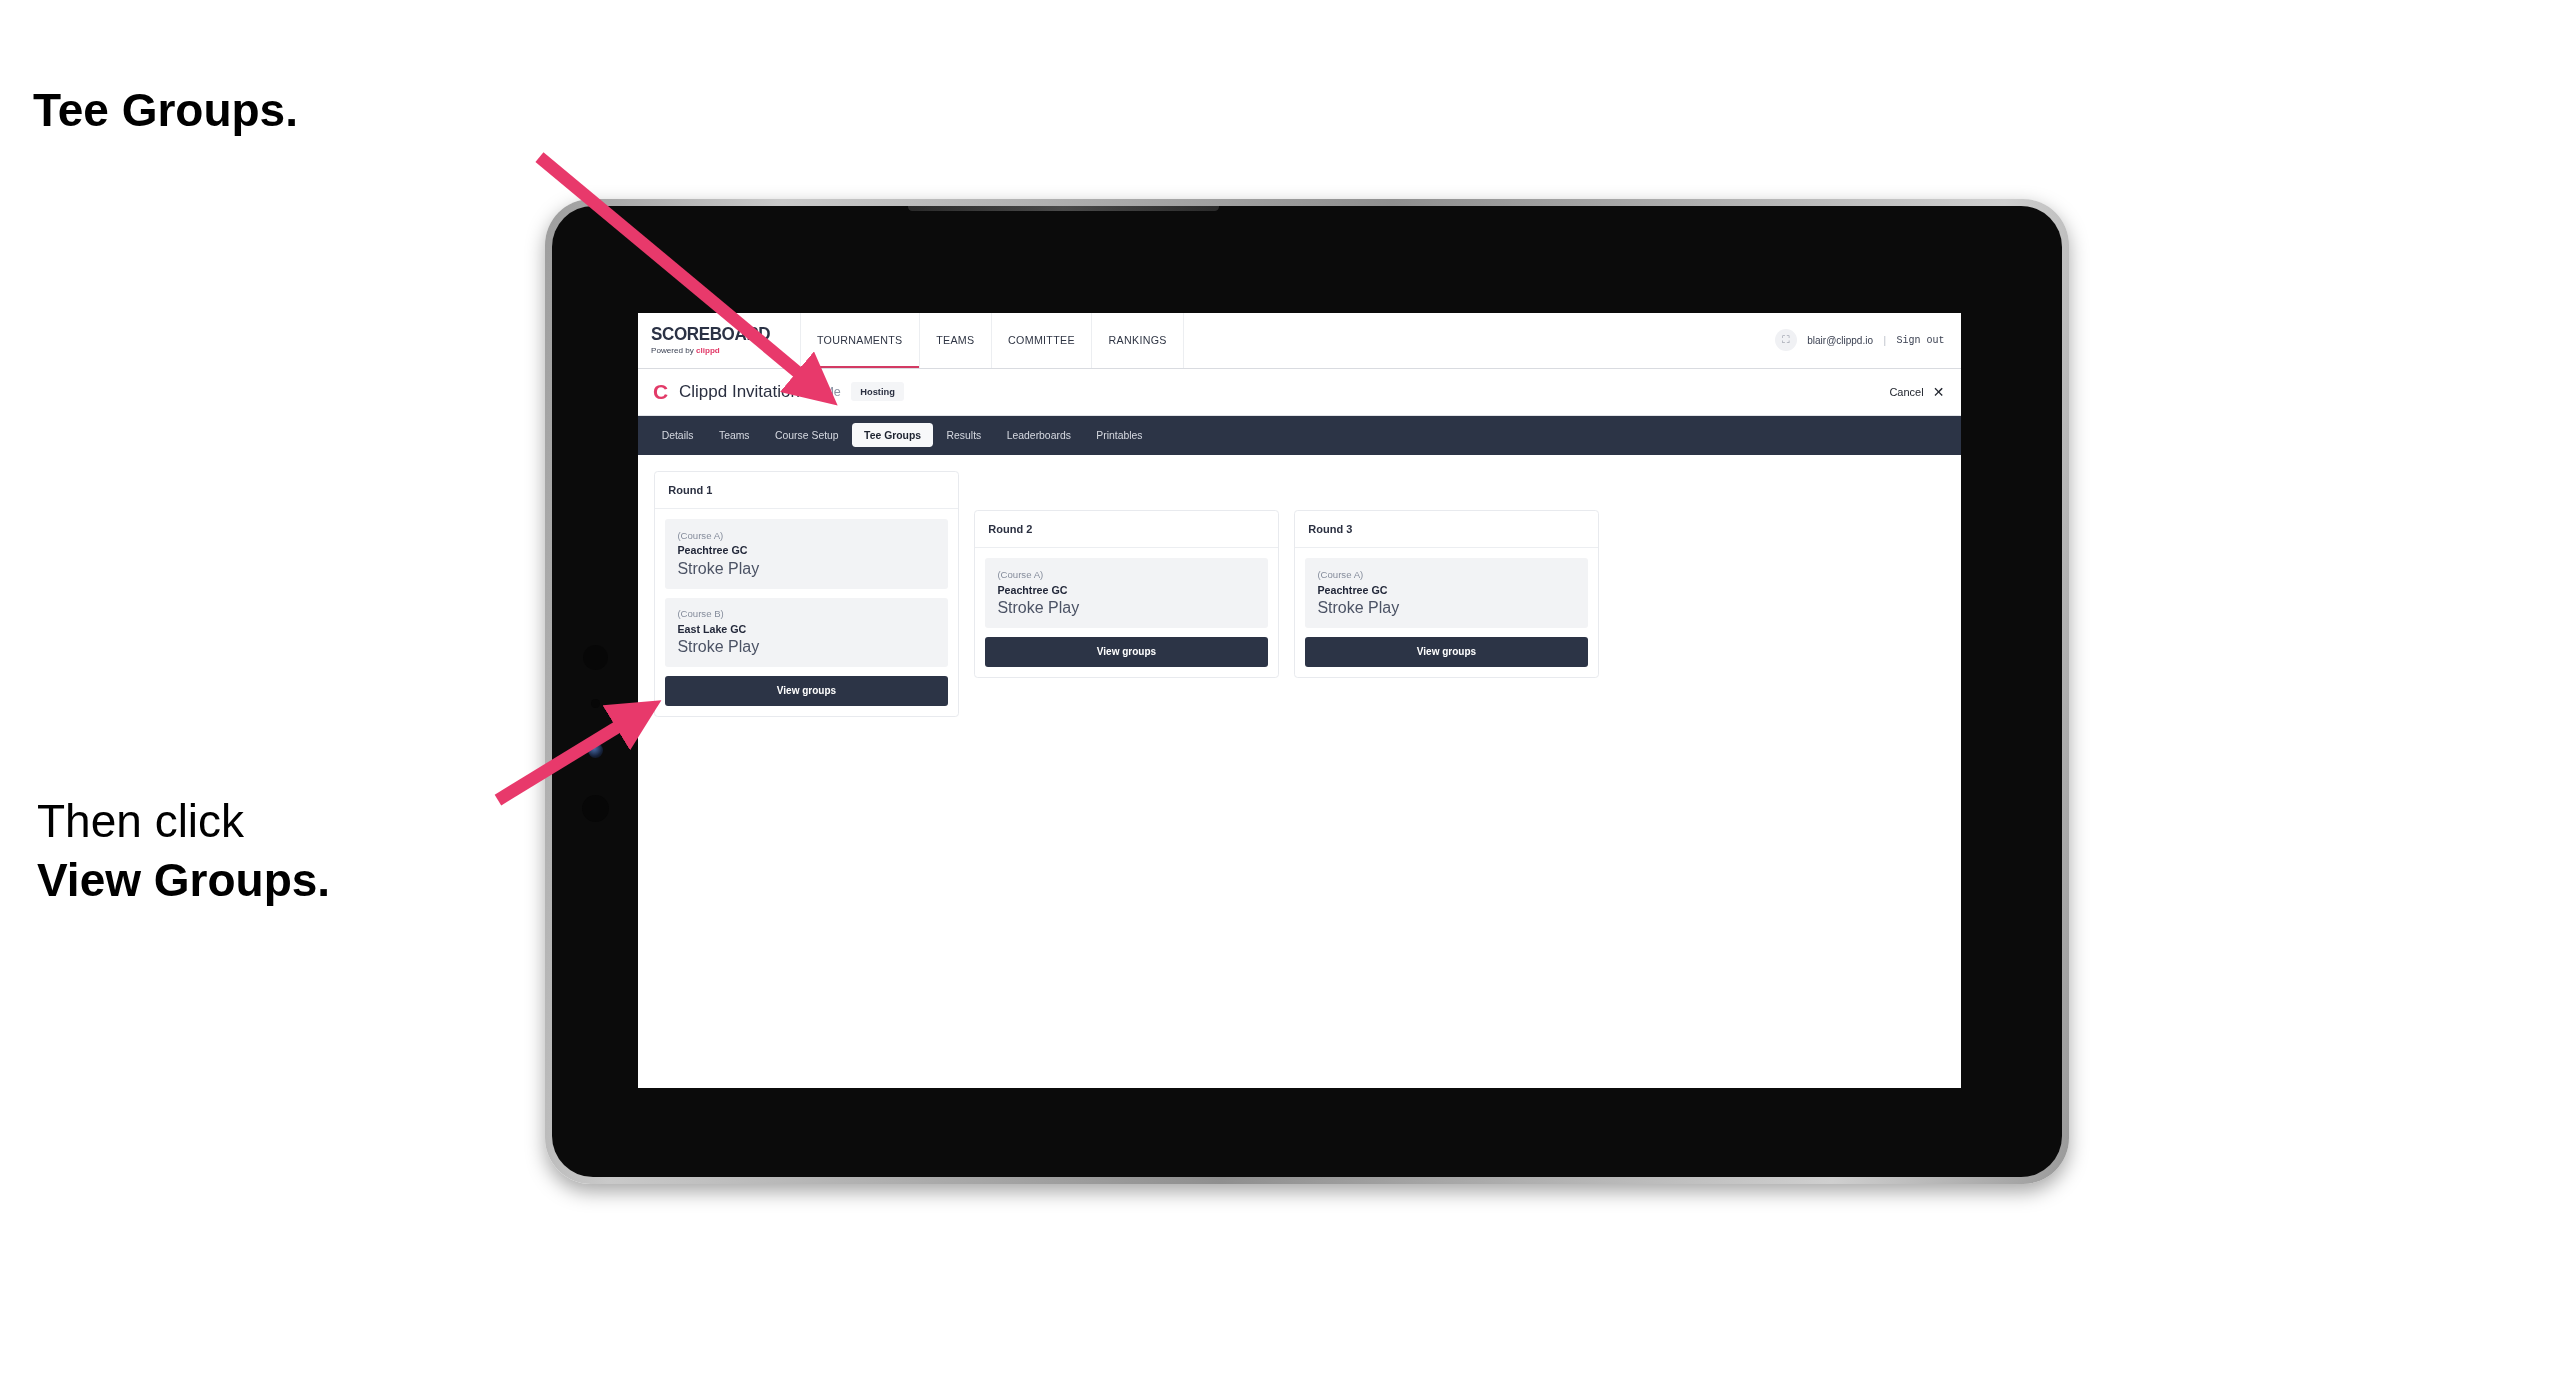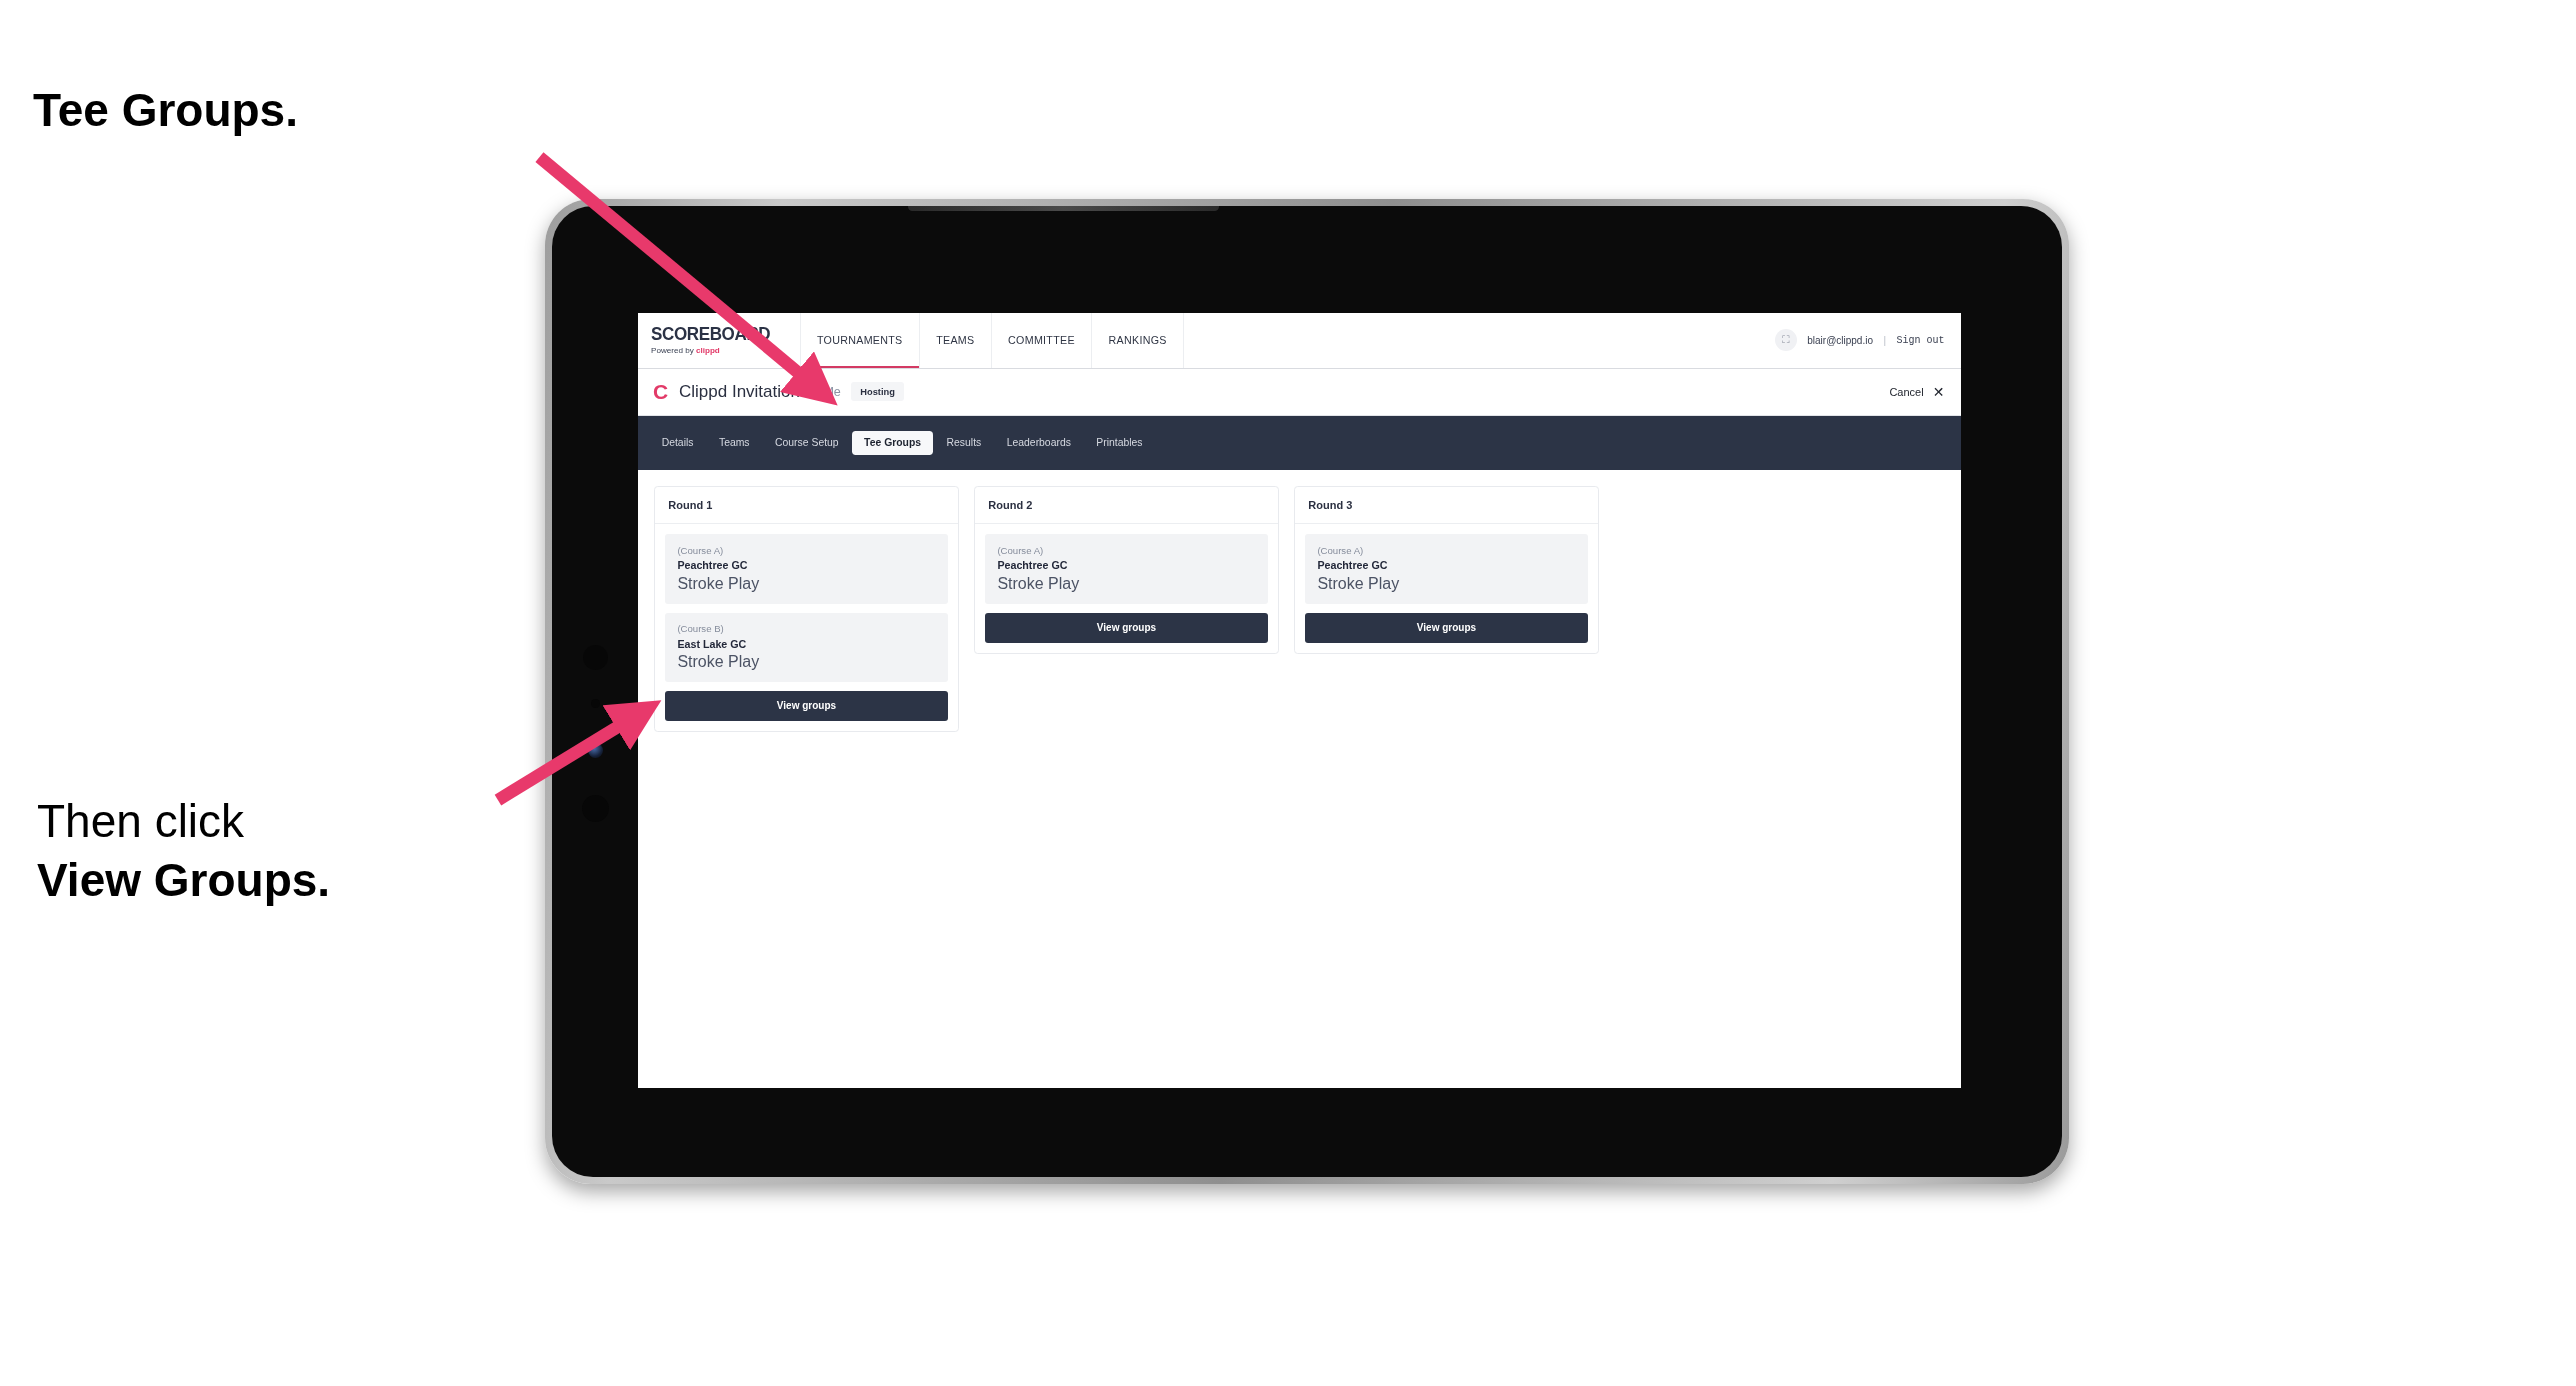--- a/index.html
+++ b/index.html
@@ -111,31 +111,31 @@
   .badge {
     margin-left: 10.4px; background:#f4f5f7; border-radius:3px;
     padding: 4.4px 9px; font-size: 9.3px; font-weight:700; color:#2b3041;
   }
   .title-spacer { flex:1; }
   .cancel { display:flex; align-items:center; gap:9px; font-size: 11px; color:#22262f; cursor:pointer; }
   .cancel .x { font-size: 14px; font-weight: 400; }
 
   
   .tabbar {
-    height: 54px; background:#2c3446; display:flex; align-items:center;
+    height: 39px; background:#2c3446; display:flex; align-items:center;
     padding: 0 12px; gap: 1.5px;
   }
   .tab {
     padding: 6.7px 12px; font-size: 10.4px; color:#d6d9e1; border-radius:3.7px; cursor:pointer;
   }
   .tab.active { background:#f7f8fa; color:#1d2330; font-weight:700; }
 
   
   .content { background:#fff; padding: 16.3px 16.3px 0 16.3px; height: 594px; }
-  .grid { display:flex; gap: 15px; align-items:flex-start; }
+  .grid { display:flex; gap: 15px; align-items:center; }
   .round-card {
     width: 305px;
     background:#fff;
     border: 0.7px solid #e8eaee;
     border-radius: 3.7px;
   }
   .round-head {
     padding: 12px 13.3px; font-size: 11px; font-weight:700; color:#2b3041;
     border-bottom: 0.7px solid #eceef1;
   }

